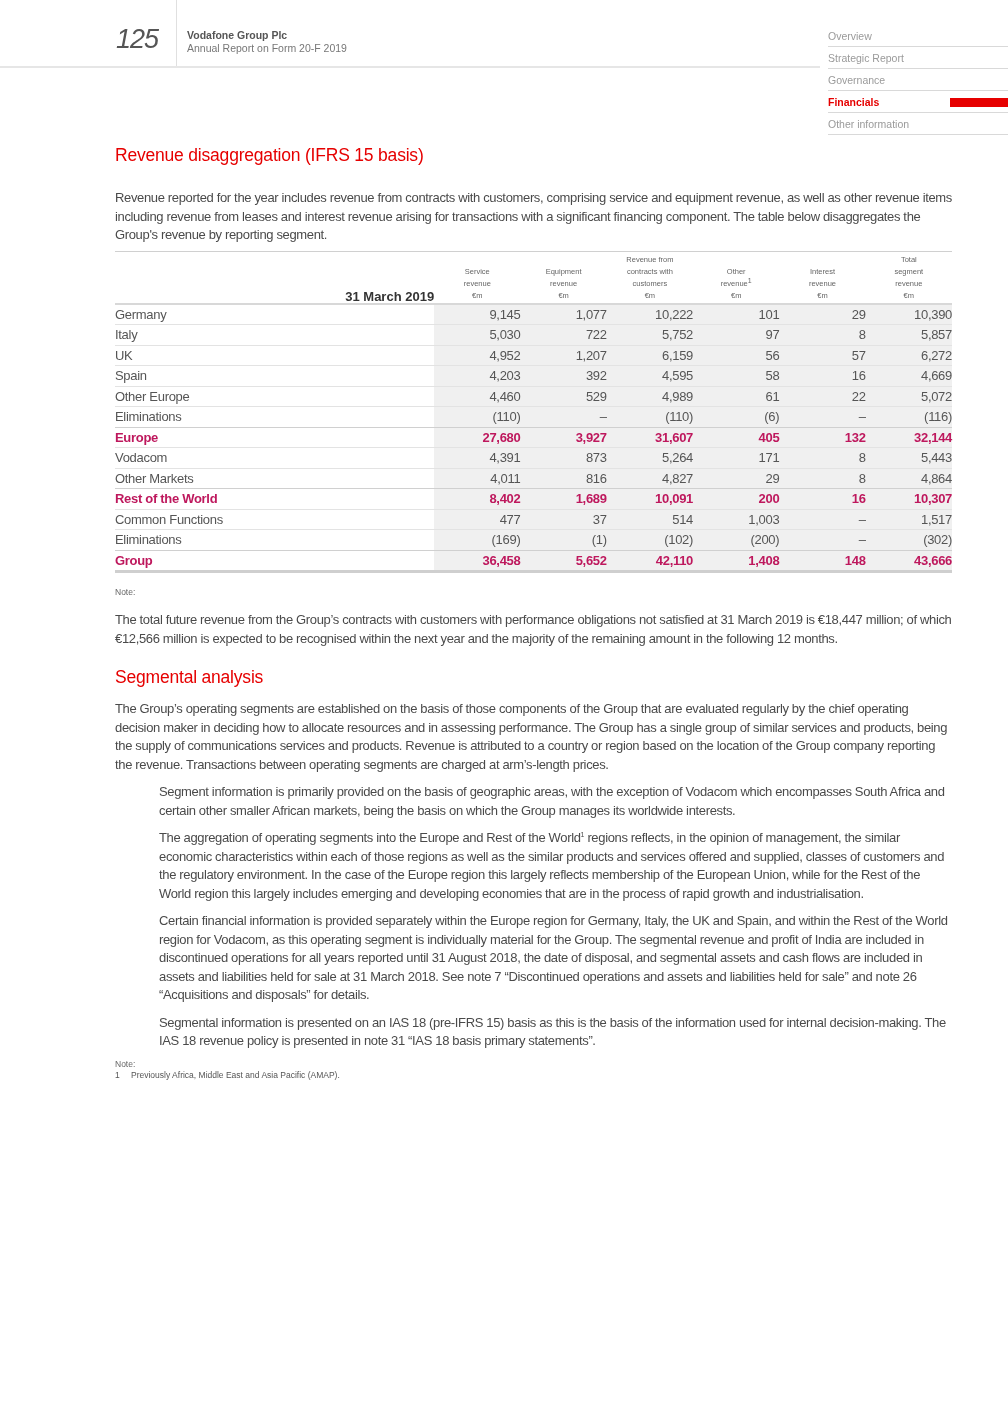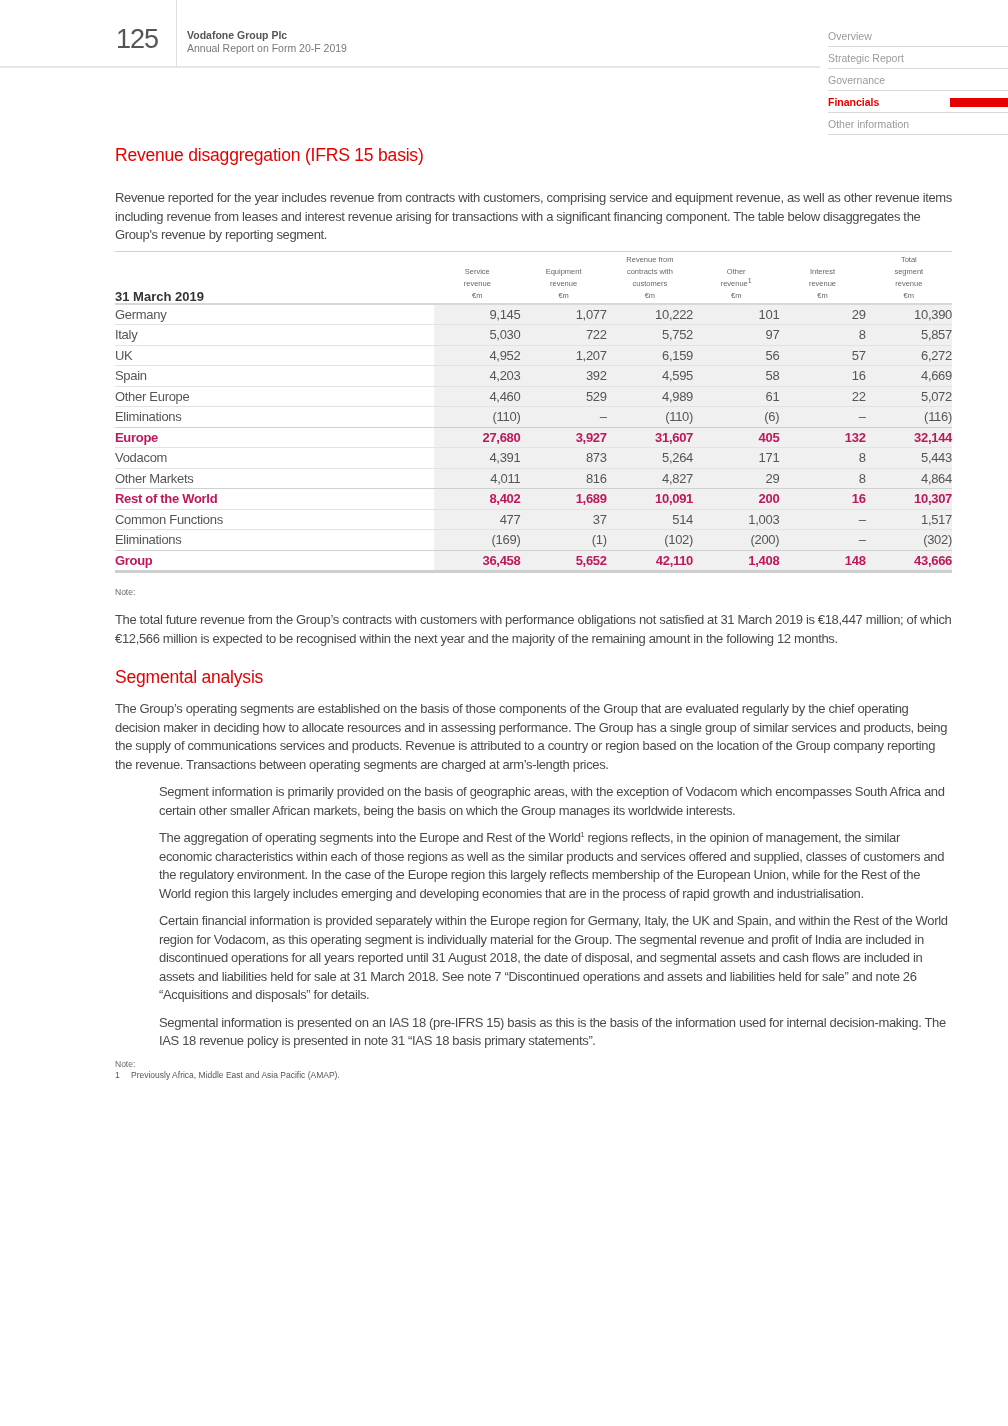--- a/index.html
+++ b/index.html
@@ -1,40 +1,40 @@
 <!DOCTYPE html>
 <html><head>
 <meta charset="utf-8">
 <style>
   html, body { margin: 0; padding: 0; background: #ffffff; }
   body { width: 1008px; height: 1426px; position: relative; overflow: hidden;
          font-family: "Liberation Sans", sans-serif; color: #4a4a4a; }
 
   
-  .page-num { position: absolute; left: 116px; top: 24px; font-size: 27px; color: #555; letter-spacing: -1px; }
+  .page-num { position: absolute; left: 116px; top: 24px; font-size: 27px; color: #555; letter-spacing: -1px; font-style: italic; }
   .hdr-divider-v { position: absolute; left: 176px; top: 0; width: 1px; height: 66px; background: #e0e0e0; }
   .hdr-company { position: absolute; left: 187px; top: 29px; font-size: 10.5px; font-weight: bold; color: #555; }
   .hdr-report { position: absolute; left: 187px; top: 42px; font-size: 10.5px; color: #777; }
   .hdr-rule { position: absolute; left: 0; top: 66px; width: 820px; height: 2px; background: #e6e6e6; }
 
   .nav { position: absolute; left: 828px; top: 25px; width: 180px; }
   .nav-item { position: relative; height: 20px; border-bottom: 1px solid #d9d9d9; font-size: 10.5px; color: #9a9a9a; line-height: 20px; padding-top: 1px; }
   .nav-item.active { color: #e60000; font-weight: bold; }
   .nav-bar { position: absolute; left: 122px; top: 7px; width: 58px; height: 9px; background: #e60000; }
 
   
   .content { position: absolute; left: 115px; top: 145px; width: 840px; }
   h2 { margin: 0; color: #e60000; font-size: 17.5px; font-weight: normal; letter-spacing: -0.2px; }
   p { margin: 0; font-size: 13px; line-height: 18.5px; color: #4a4a4a; letter-spacing: -0.35px; }
   .intro { margin-top: 23px; }
 
   
   table { border-collapse: collapse; width: 837px; margin-top: 6px; border-top: 1px solid #d0d0d0; }
   th { font-weight: normal; font-size: 7.5px; color: #666; vertical-align: bottom; line-height: 12px; padding: 2px 0 1px 0; }
-  th.first { text-align: left; font-size: 13px; font-weight: bold; color: #333; padding-bottom: 0; }
+  th.first { text-align: right; font-size: 13px; font-weight: bold; color: #333; padding-bottom: 0; }
   td { font-size: 13px; height: 19.5px; padding: 0; border-top: 1px solid #e3e3e3; text-align: right; color: #555; letter-spacing: -0.3px; }
   td.label { text-align: left; color: #555; }
   td.num { background: #f0f0f0; }
   td.num:first-of-type {}
   tr.bold td { font-weight: bold; color: #be185d; }
   tr.bold td { border-top: 1px solid #d0d0d0; }
   thead tr { border-bottom: 2px solid #d8d8d8; }
   tr.group td { border-bottom: 3px solid #cfcfcf; }
   .c1 { width: 318px; }
   .cw { width: 86px; }

